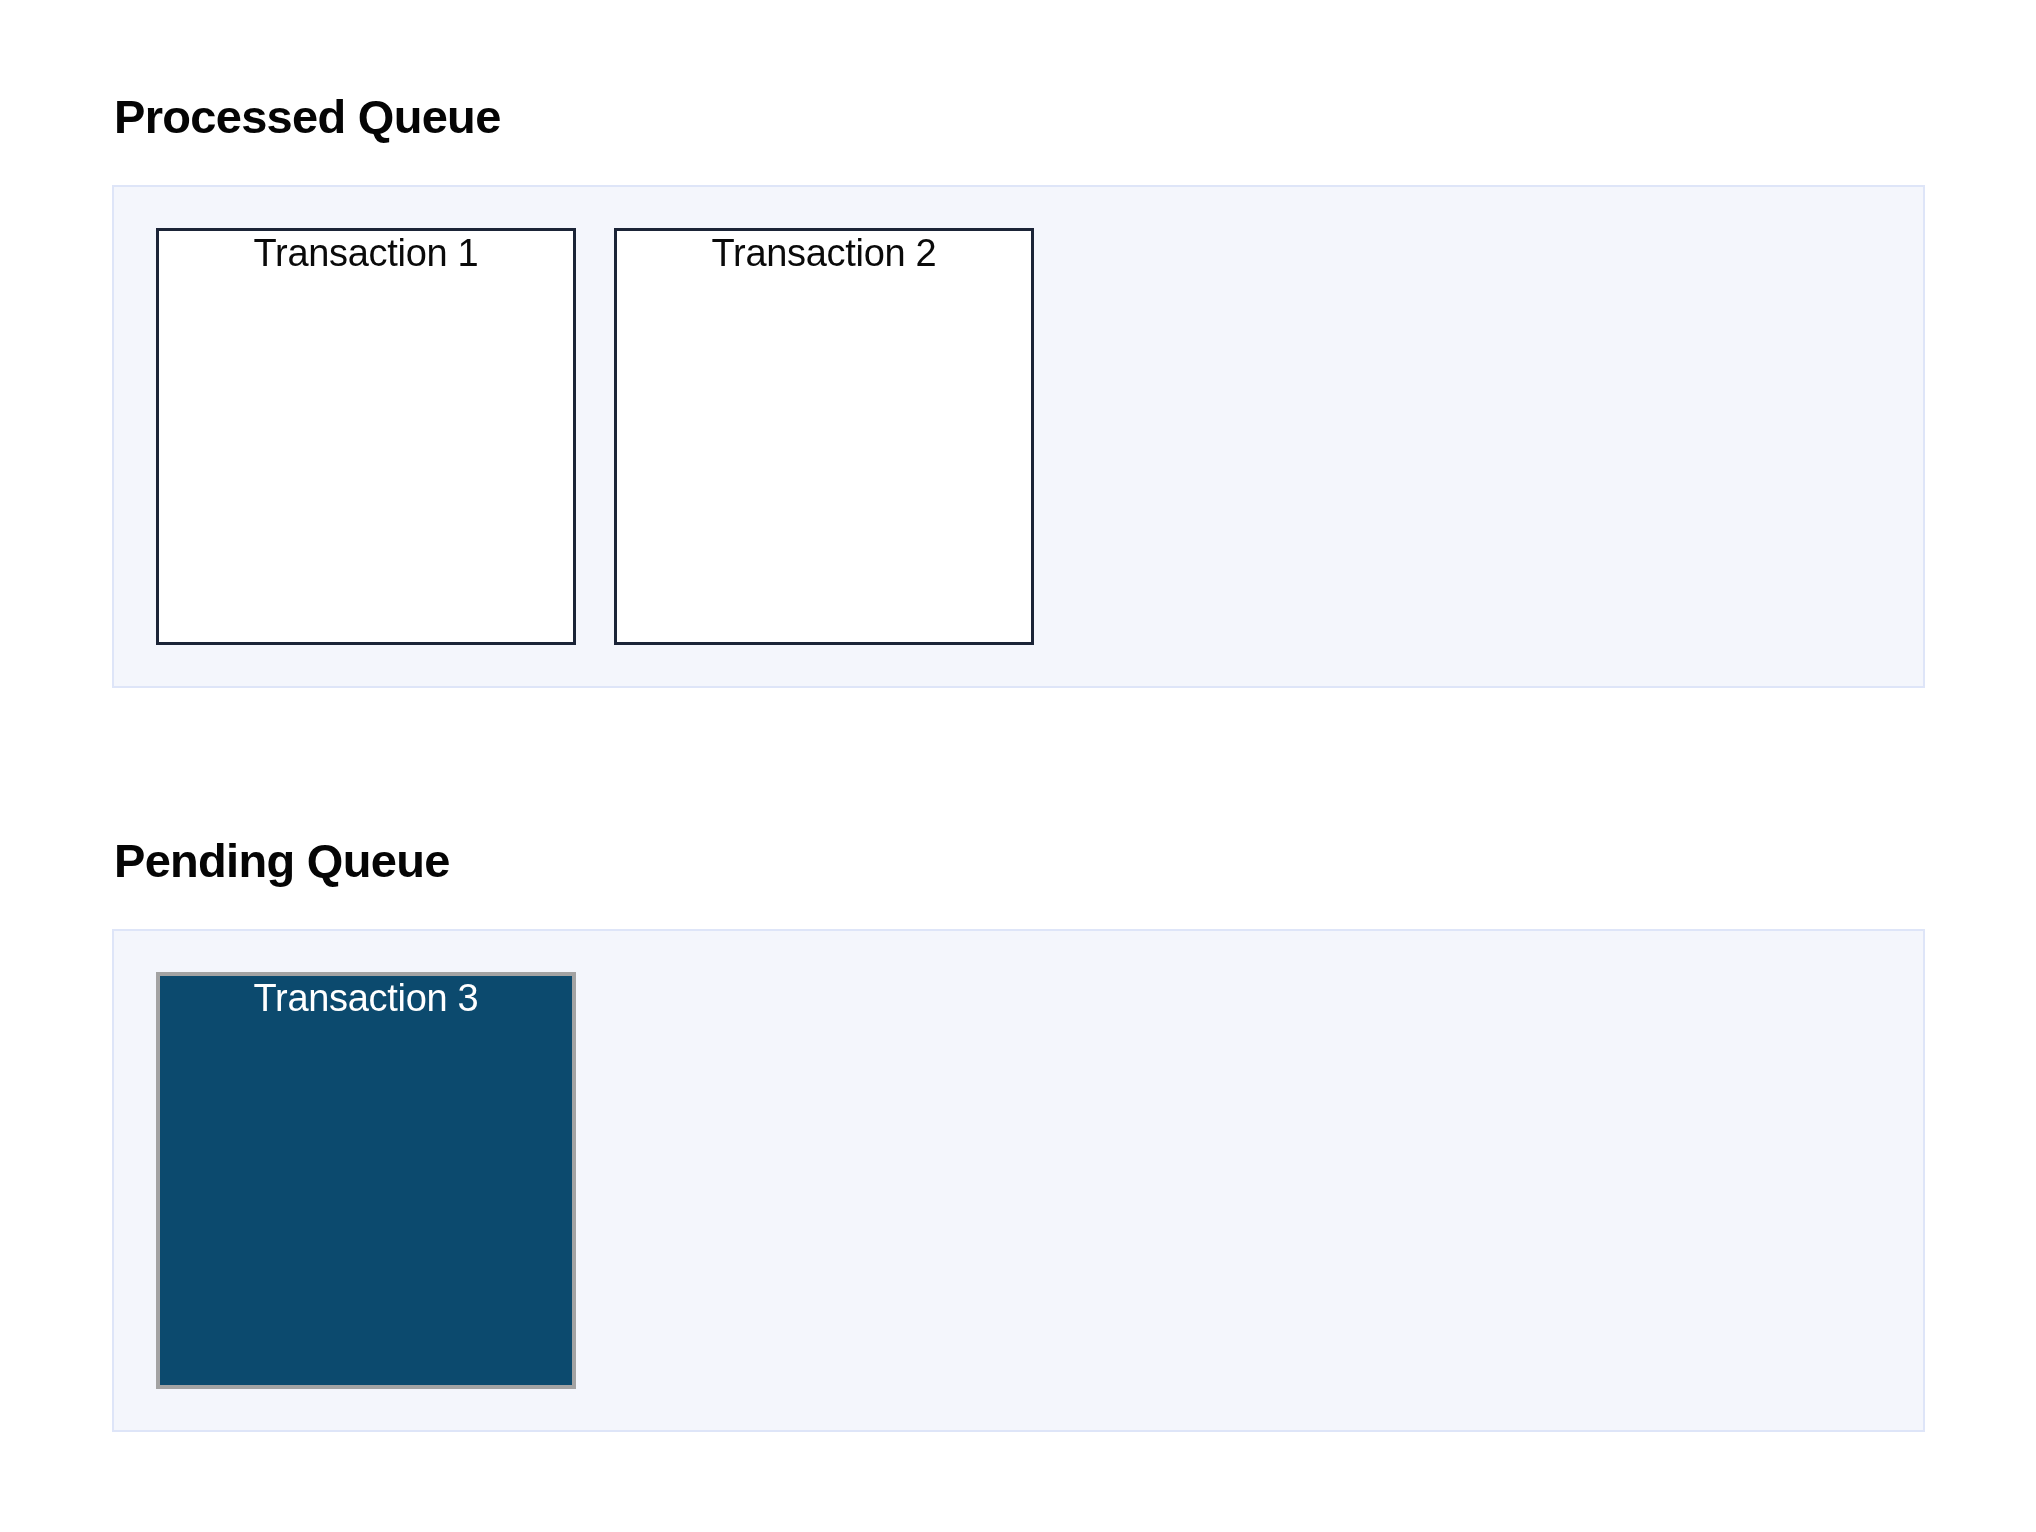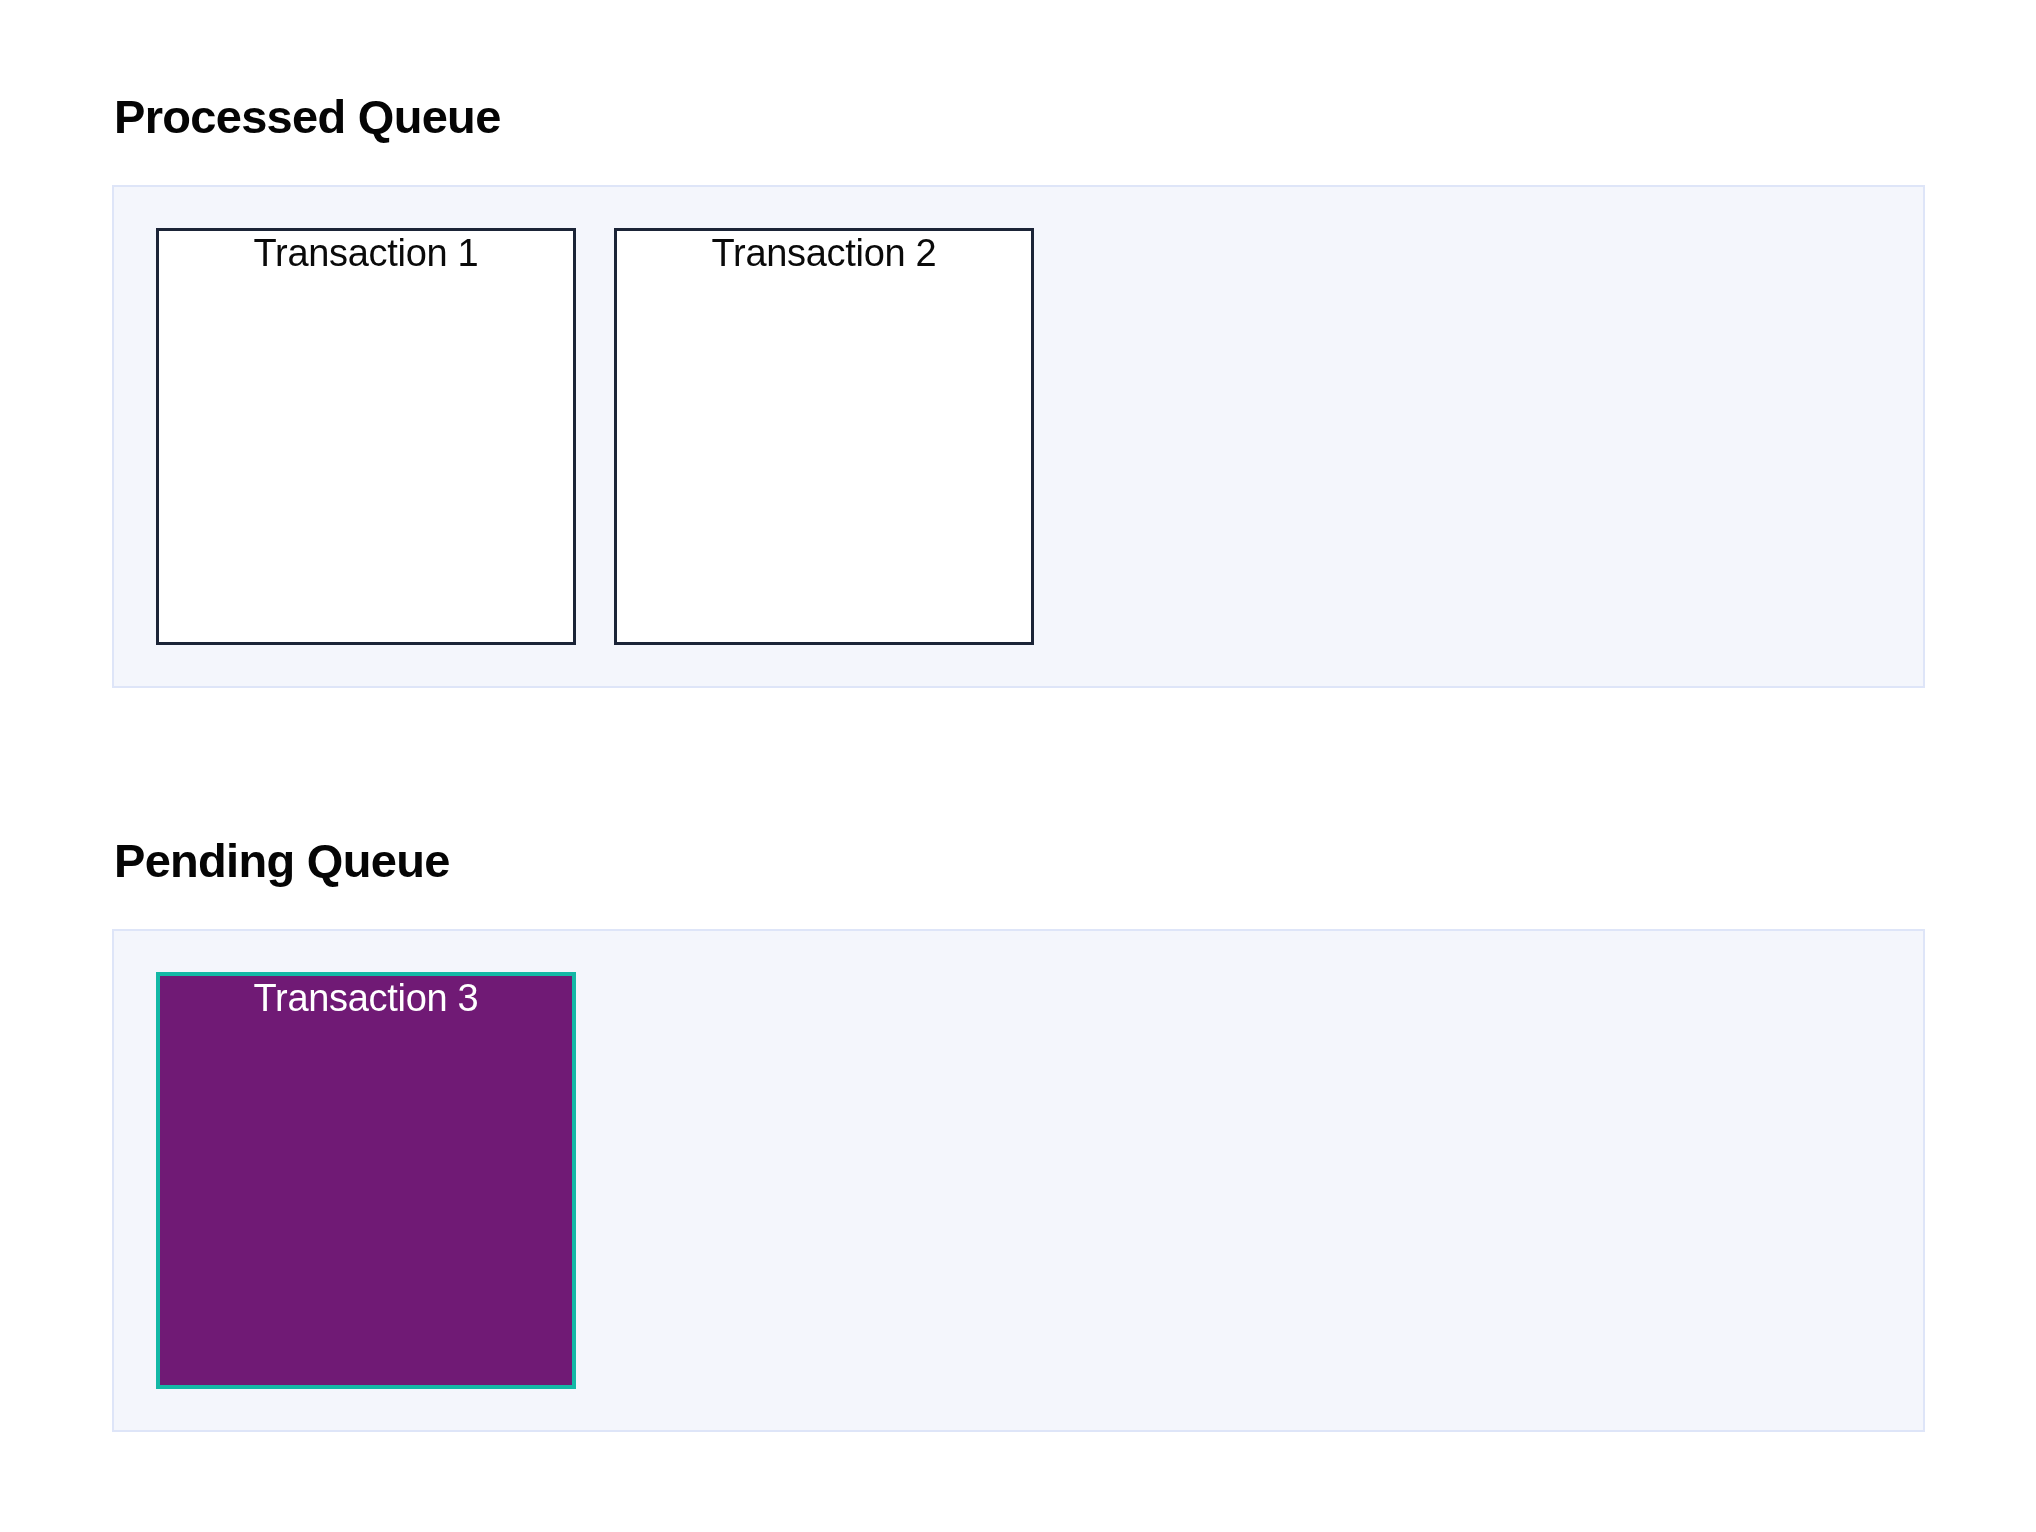--- a/index.html
+++ b/index.html
@@ -71,22 +71,22 @@
   }
 
   
   .card-outline {
     background: #ffffff;
     border: 3px solid #1b2437;
   }
   .card-outline .card-label { color: #0a0a0a; }
 
   .card-blue {
-    background: #701a75;
-    border: 4px solid #14b8a6;
+    background: #0c4a6e;
+    border: 4px solid #a3a3a3;
   }
   .card-blue .card-label { color: #ffffff; }
 
   .card-yellow {
     background: #f2cf53;
     border: 4px solid #dcb83f;
   }
   .card-yellow .card-label { color: #0a0a0a; }
 </style>
 </head>

